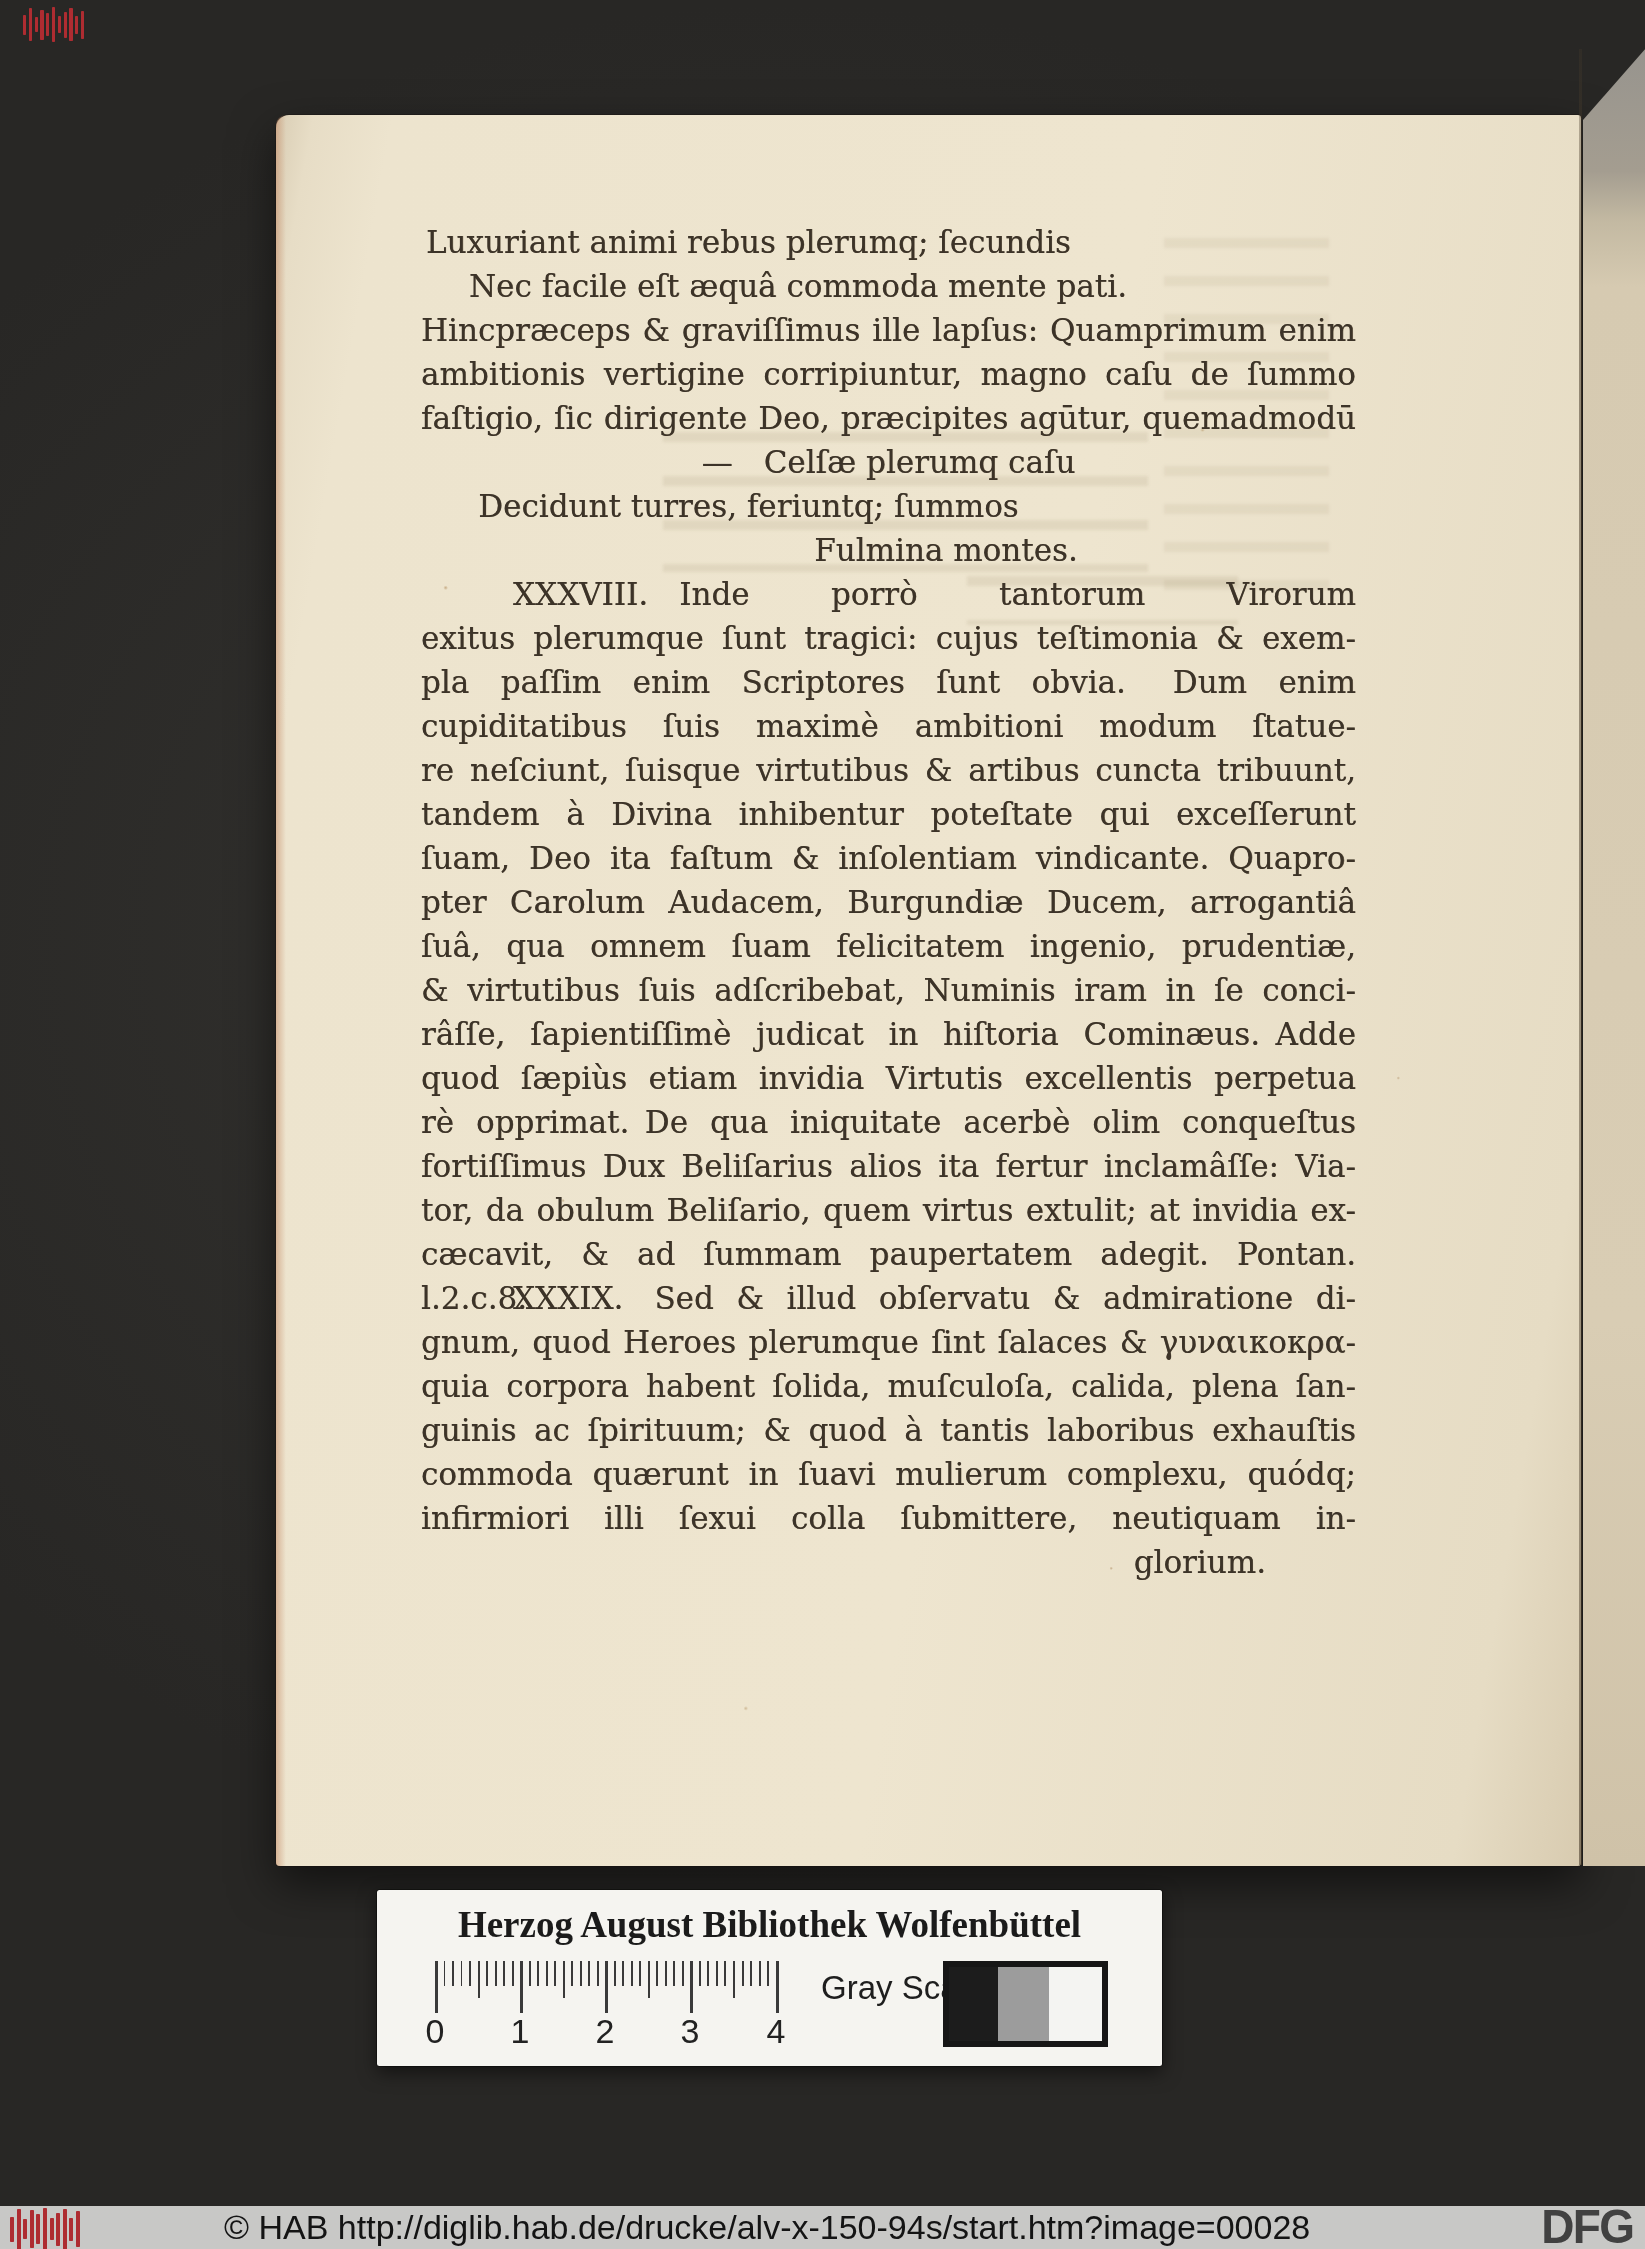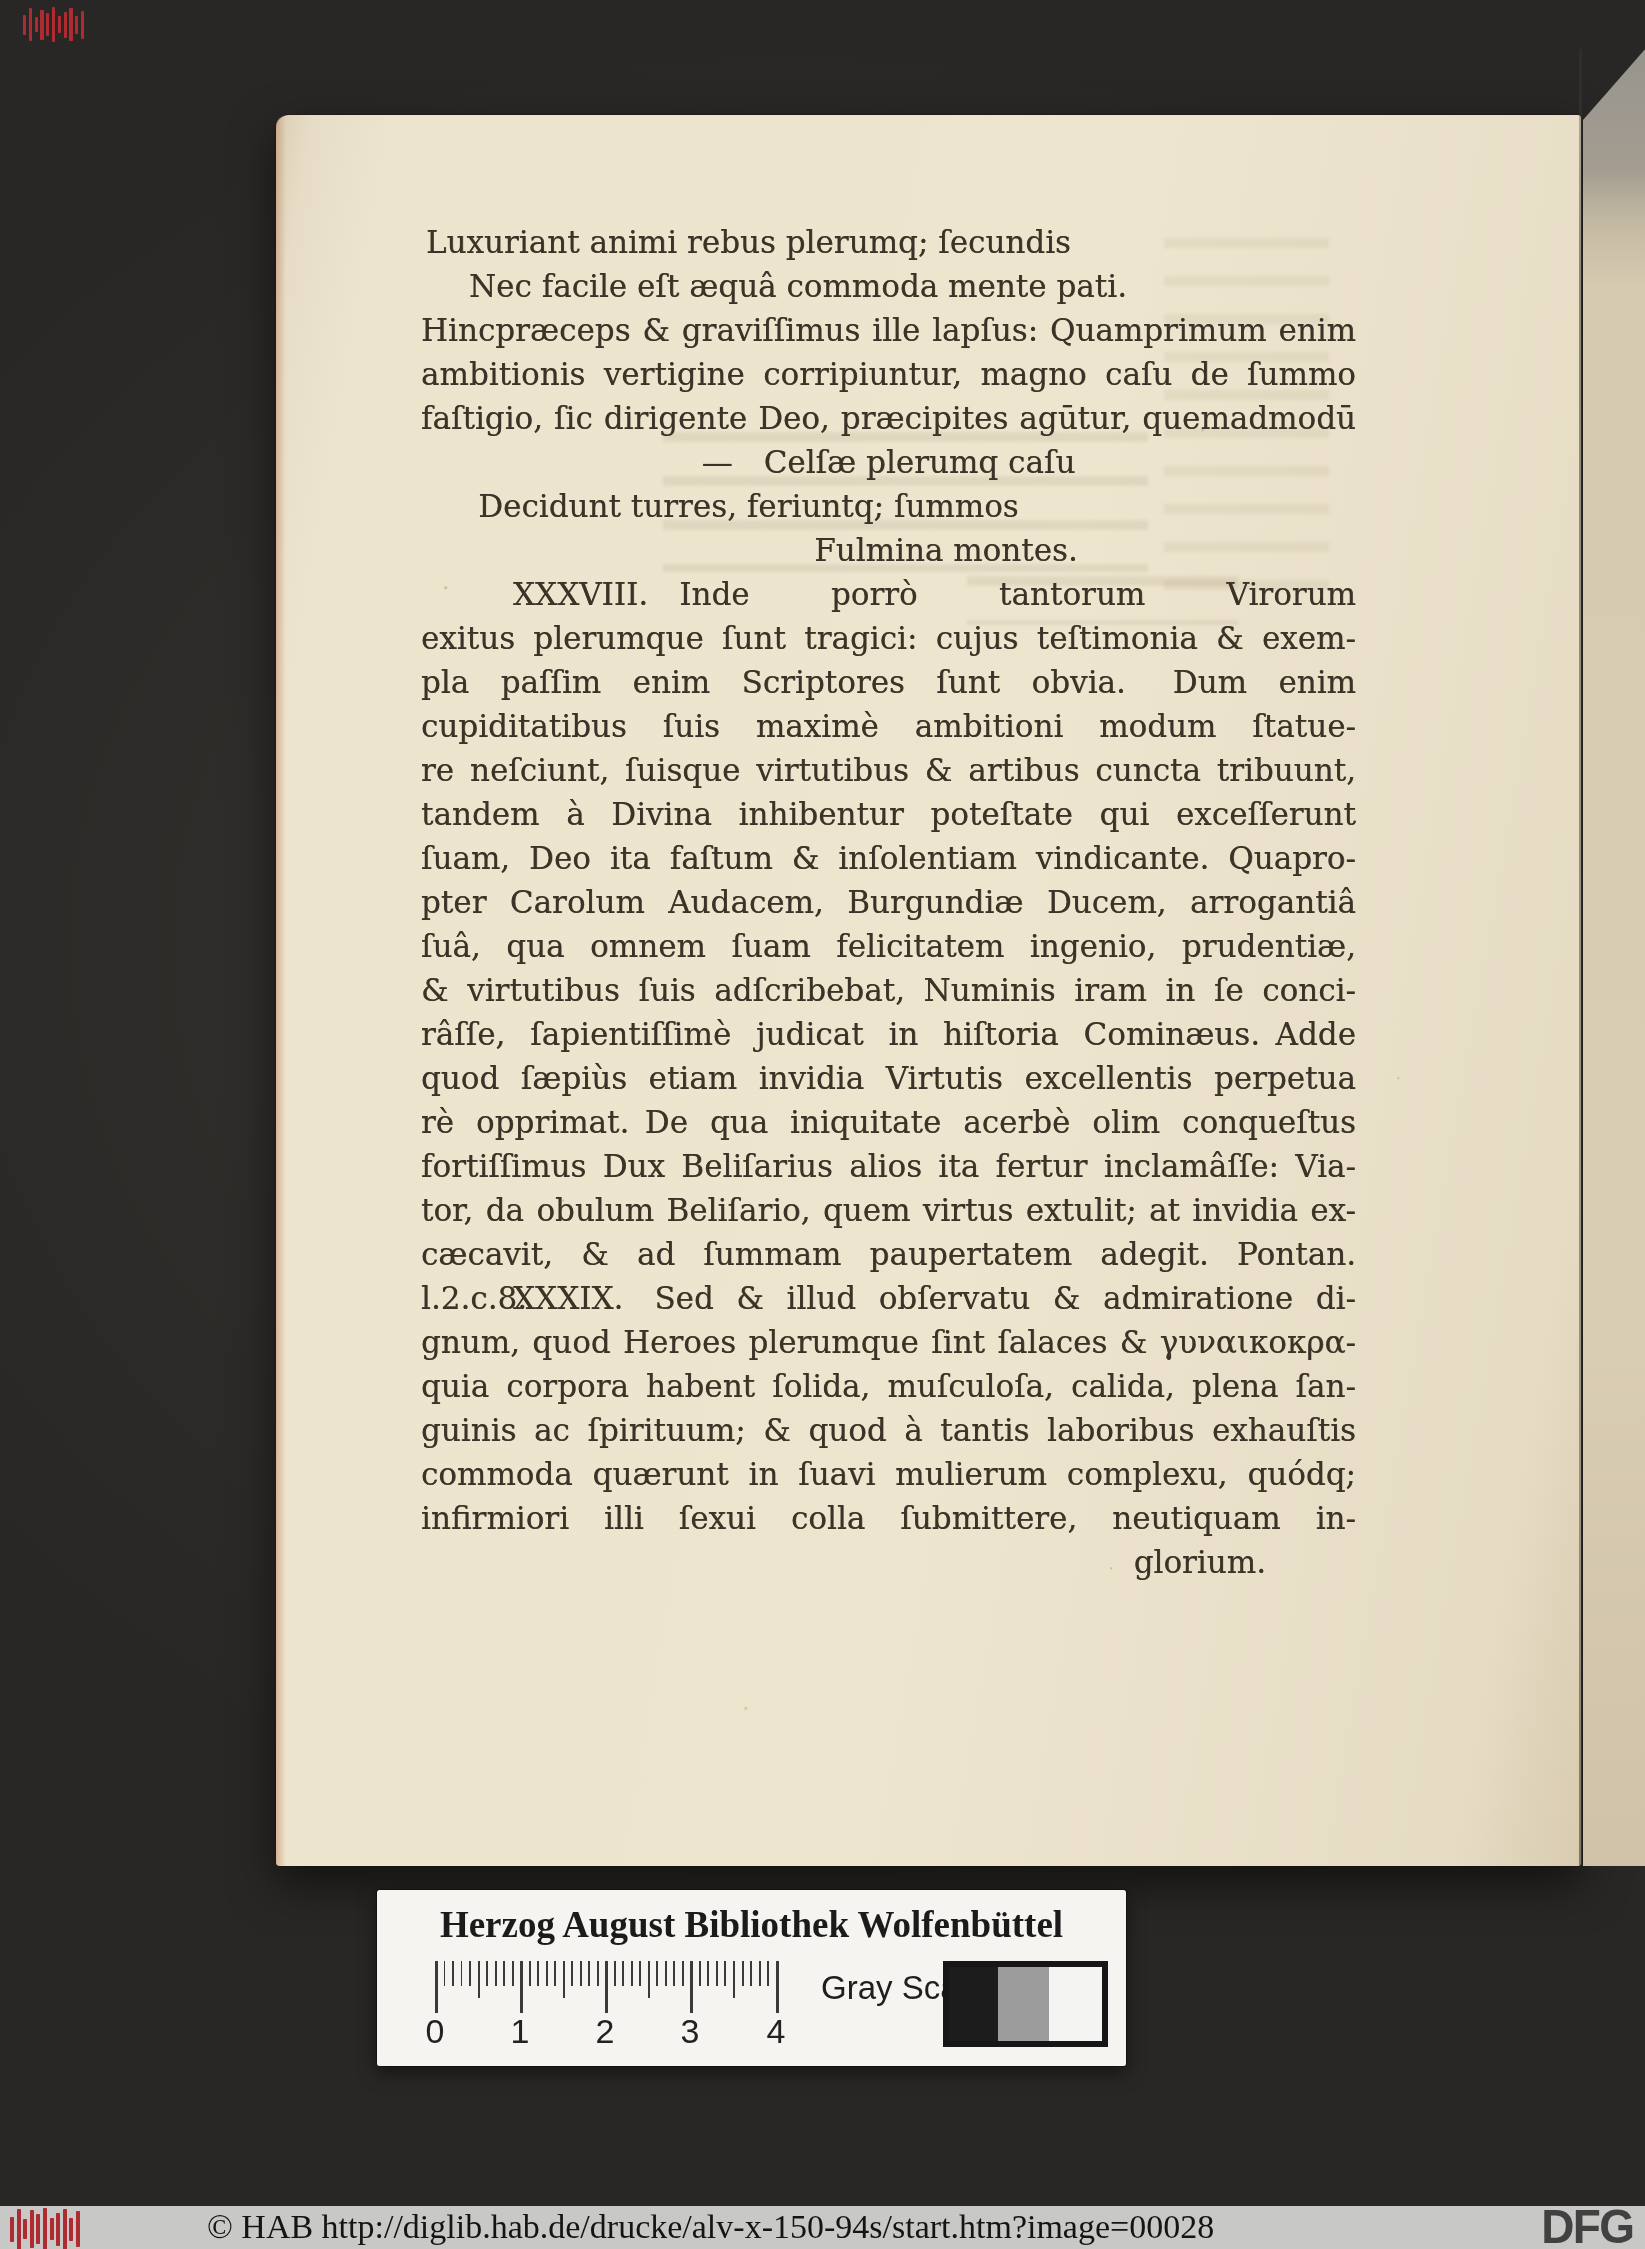--- a/index.html
+++ b/index.html
@@ -54,21 +54,21 @@
   .verse-a{padding-right:280px;}
   .verse-b{padding-right:181px;}
   .verse-c{padding-right:280px;}
   .verse-d{padding-left:115px;}
   .section{padding-left:92px;}
   .catchword{text-align:right;text-align-last:right;padding-right:90px;}
 
   
   .scale-card{position:absolute;left:377px;top:1890px;width:749px;height:176px;
         background:#f5f4f0;border-radius:2.5px;
-        box-shadow:0 0 0 0.8px rgba(0,0,0,.45), 0 6.6px 18px rgba(0,0,0,.5);}
+        box-shadow:0 0 0 0.8px rgba(0,0,0,.45), 0 6.6px 18px rgba(0,0,0,.5);padding-left:36px;}
   .card-title{position:absolute;left:0;top:13px;width:100%;text-align:center;
         font-family:"Liberation Serif","DejaVu Serif",serif;font-weight:bold;
         font-size:37px;color:#1b1b1b;}
   .ruler-ticks{position:absolute;left:58px;top:71px;width:349px;height:53px;}
   .tick{position:absolute;top:0;width:1.6px;background:#3a3a3a;}
   .tick.mm{height:25px;}
   .tick.half{height:37px;}
   .tick.cm{height:52px;width:2.5px;}
   .ruler-nums{position:absolute;left:58px;top:122px;width:349px;height:41px;}
   .rnum{position:absolute;top:0;width:33px;margin-left:-16.5px;text-align:center;
@@ -77,22 +77,22 @@
         font-family:"Liberation Sans","DejaVu Sans",sans-serif;font-size:33px;color:#1e1e1e;}
   .gray-patches{position:absolute;left:566px;top:71px;width:165px;height:86px;
         background:#161616;box-sizing:border-box;padding:5.8px;display:flex;}
   .patch{height:100%;}
   .patch.black{width:49px;background:#1c1c1c;}
   .patch.gray{width:51px;background:#9c9c9c;}
   .patch.white{width:53px;background:#f4f4f2;}
 
   
   .footer{position:absolute;left:0;top:2206px;width:1645px;height:44px;background:#c8c8c6;}
-  .copyright{position:absolute;left:207px;top:50%;transform:translateY(-52%);
-        font-family:Liberation Serif, serif;font-size:34px;color:#141414;}
+  .copyright{position:absolute;left:224px;top:50%;transform:translateY(-52%);
+        font-family:Liberation Sans, sans-serif;font-size:34px;color:#141414;}
   .dfg{position:absolute;right:11.5px;top:50%;transform:translateY(-54%) scaleY(1.05);
         font-family:"Liberation Sans","DejaVu Sans",sans-serif;font-weight:bold;
         font-size:46px;letter-spacing:-1.6px;color:#414141;}
 </style>
 </head>
 <body>
 
 <div class="stage">
 
   <div class="barcode corner-mark">

